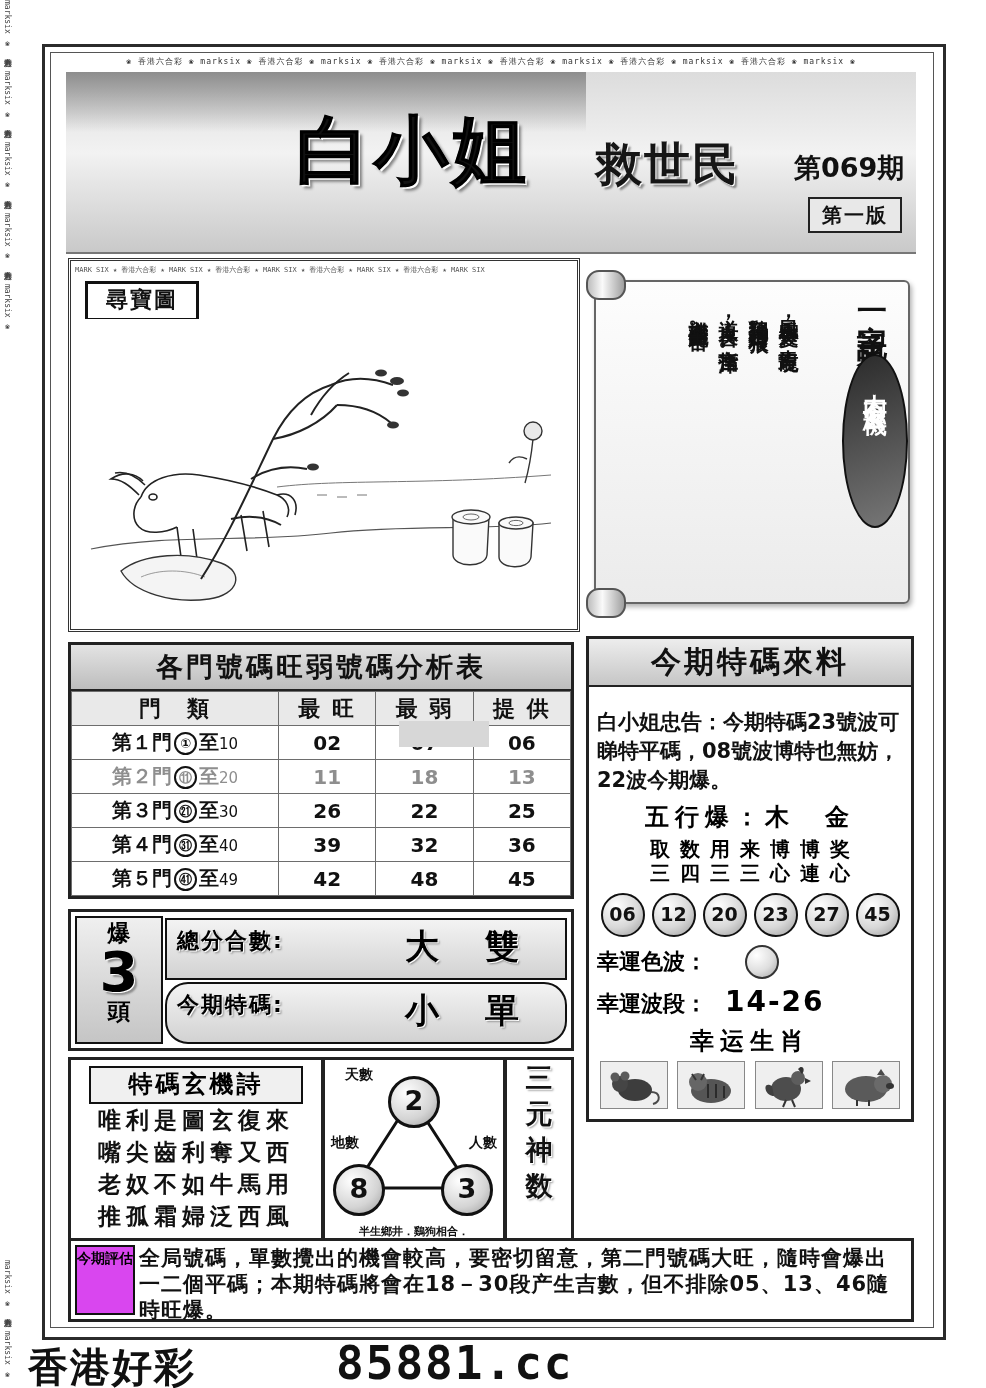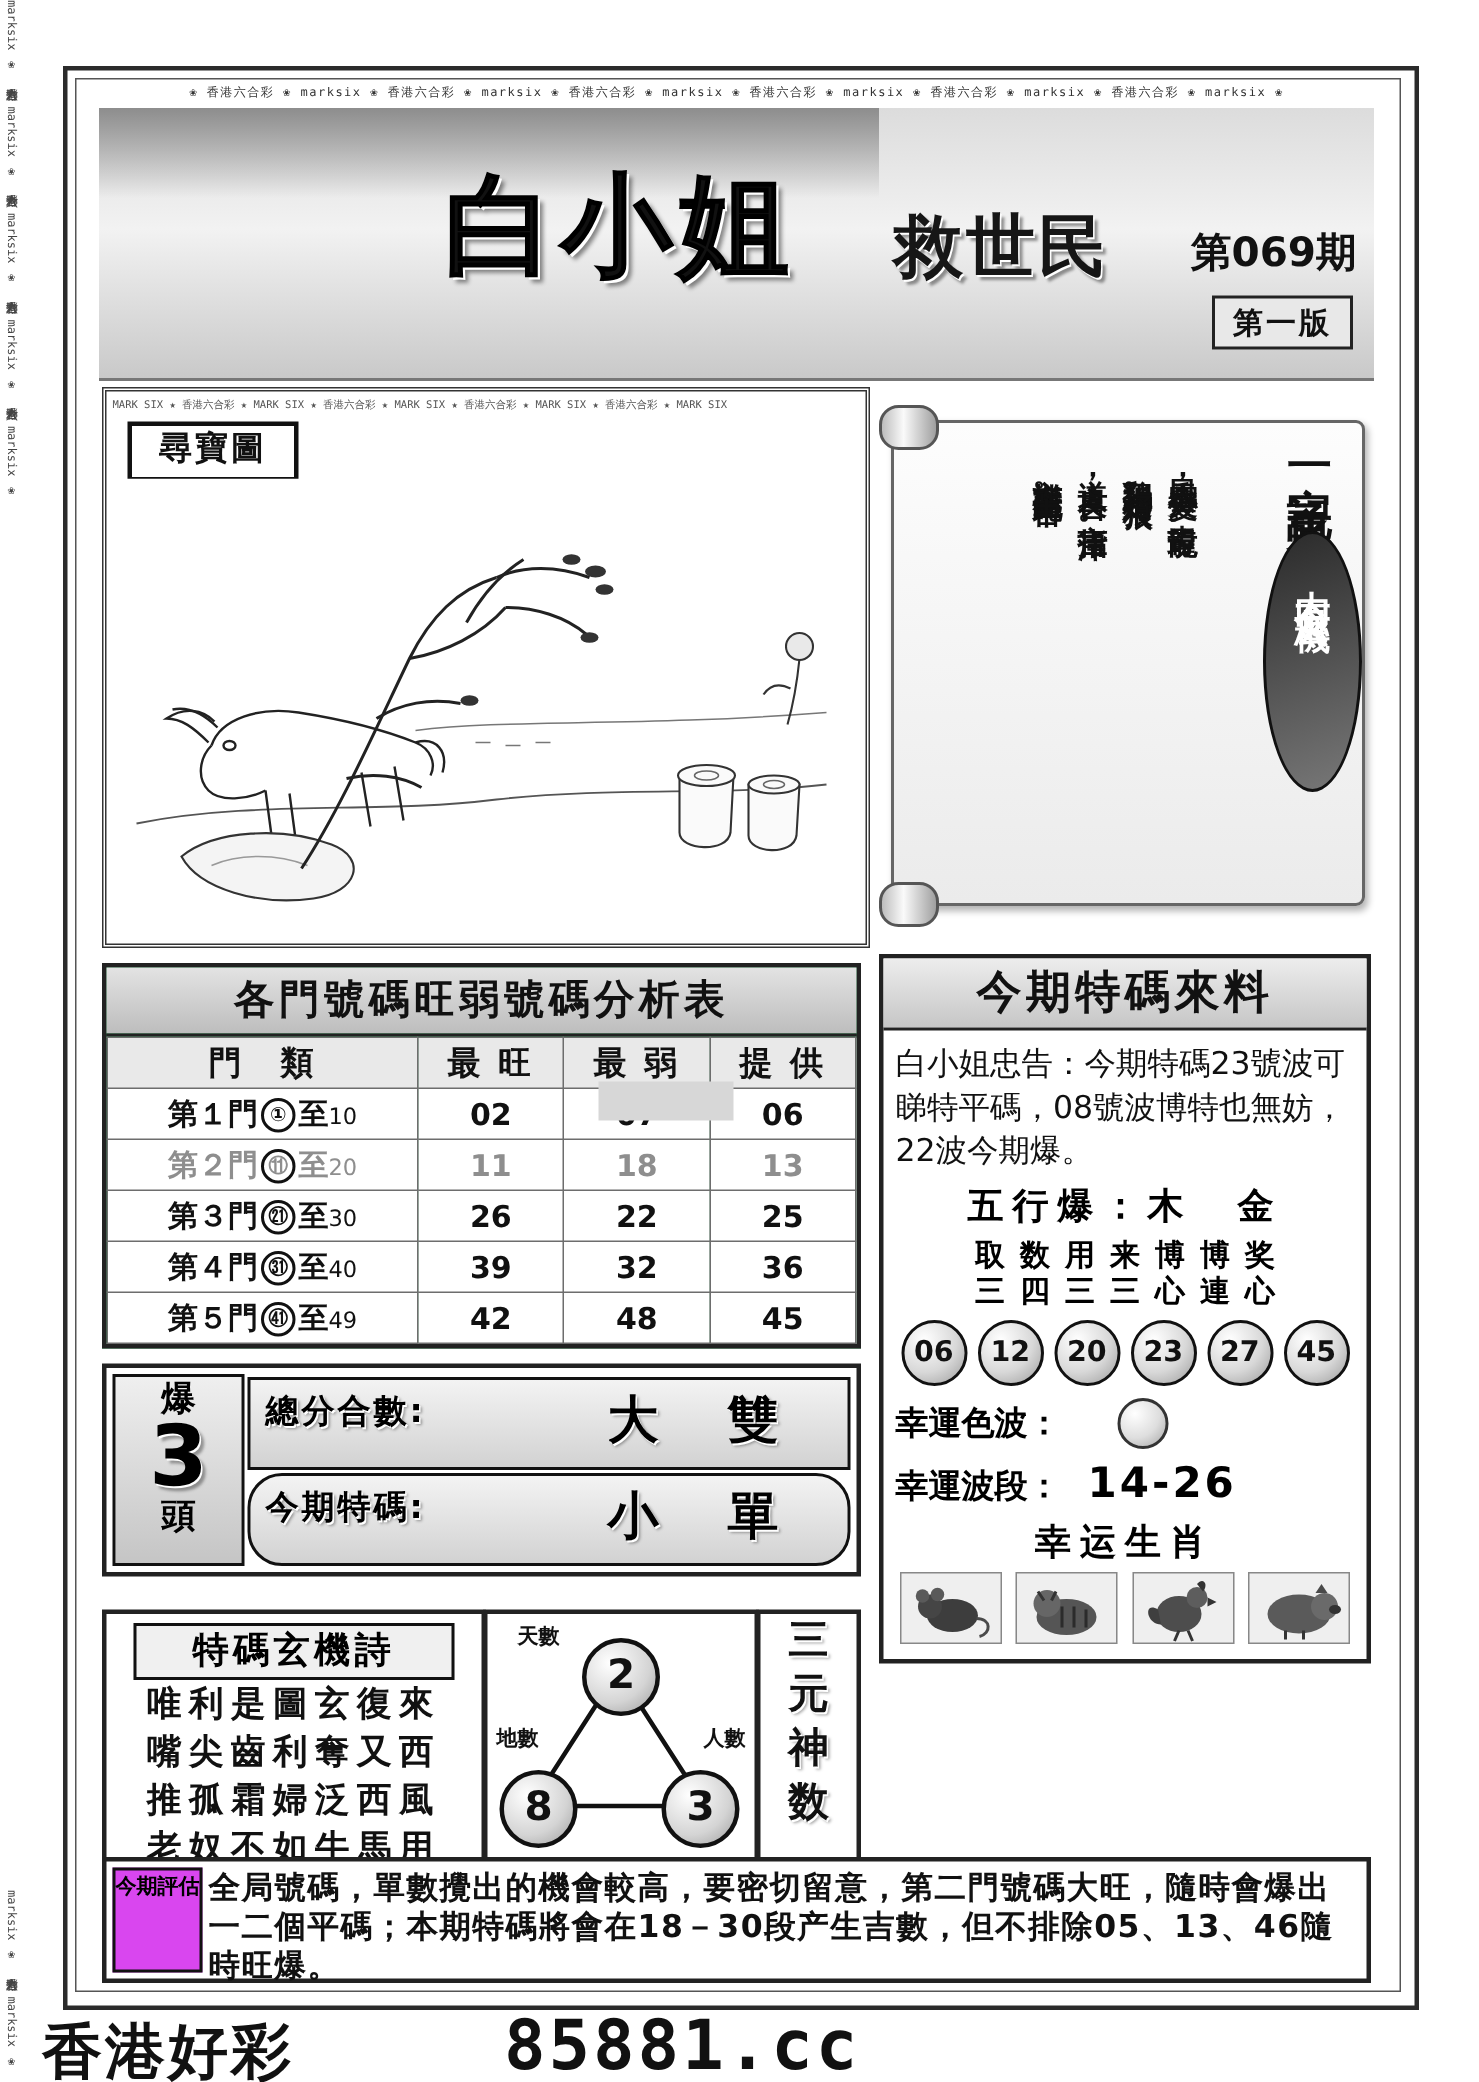--- a/index.html
+++ b/index.html
@@ -99,21 +99,21 @@
   .bao-row.r1{top:6px;}
   .bao-row.r2{top:70px;border-radius:23px;}
   .bao-lbl{position:absolute;left:10px;top:6px;font-size:22px;font-weight:bold;letter-spacing:2px;
     text-shadow:1px 1px 0 #fff,2px 2px 2px rgba(0,0,0,.35);}
   .bao-v1{position:absolute;left:238px;top:4px;font-size:34px;font-weight:bold;
     text-shadow:1px 1px 0 #fff,2px 2px 2px rgba(0,0,0,.35);}
   .bao-v2{position:absolute;left:318px;top:4px;font-size:34px;font-weight:bold;
     text-shadow:1px 1px 0 #fff,2px 2px 2px rgba(0,0,0,.35);}
 
   
-  .bottom-left{position:relative;margin-top:22px;width:500px;height:196px;}
+  .bottom-left{position:relative;margin-top:6px;width:500px;height:196px;}
   .poem{position:absolute;left:0;top:0;width:250px;height:196px;border:3px solid #222;background:#fff;}
   .poem-title{margin:6px auto 0;width:210px;height:34px;border:2px solid #111;text-align:center;
     font-size:24px;font-weight:bold;line-height:32px;letter-spacing:3px;background:#f0f0f0;}
   .poem-line{font-size:23px;font-weight:bold;text-align:center;letter-spacing:5px;line-height:32px;color:#111;}
   .tri{position:absolute;left:254px;top:0;width:178px;height:196px;border:3px solid #222;background:#fff;}
   .tri-lab{position:absolute;font-size:14px;font-weight:bold;color:#111;}
   .tri-ball{position:absolute;width:46px;height:46px;border-radius:50%;border:3px solid #111;
     background:radial-gradient(circle at 34% 30%,#ffffff,#d4d4d4 60%,#9d9d9d);
     font-size:27px;font-weight:bold;text-align:center;line-height:44px;color:#111;}
   .tri-foot{position:absolute;left:4px;bottom:3px;width:170px;font-size:11px;text-align:center;
@@ -137,21 +137,21 @@
   .scroll-big{position:absolute;right:22px;top:36px;writing-mode:vertical-rl;
     font-size:30px;font-weight:bold;letter-spacing:6px;color:#111;}
   .oval{position:absolute;right:6px;top:96px;width:62px;height:170px;border-radius:50%;
     background:linear-gradient(160deg,#2a2a2a,#787878);border:2px solid #111;}
   .oval span{display:block;writing-mode:vertical-rl;color:#fff;font-size:24px;font-weight:bold;
     margin:18px auto 0;letter-spacing:6px;text-align:center;}
 
   .tema{position:relative;margin-top:10px;width:322px;border:3px solid #222;background:#fff;padding-bottom:6px;}
   .tema-title{height:46px;background:linear-gradient(180deg,#ededed,#c6c6c6);border-bottom:2px solid #222;
     text-align:center;font-size:30px;font-weight:bold;line-height:46px;letter-spacing:3px;color:#111;}
-  .tema-body{padding:8px 8px 0;font-size:21px;font-weight:normal;line-height:29px;color:#111;}
+  .tema-body{padding:21px 8px 0;font-size:21px;font-weight:bold;line-height:29px;color:#111;}
   .wuxing{text-align:center;font-size:24px;font-weight:bold;margin-top:6px;letter-spacing:6px;}
   .brush{display:flex;justify-content:center;gap:10px;margin-top:4px;}
   .brush div{font-size:20px;font-weight:bold;line-height:24px;text-align:center;
     font-family:"DejaVu Serif","Liberation Serif",serif;}
   .balls{display:flex;justify-content:center;gap:7px;margin-top:8px;}
   .ball{width:40px;height:40px;border-radius:50%;border:2px solid #111;
     background:radial-gradient(circle at 33% 28%,#fff,#d8d8d8 55%,#9b9b9b);
     font-size:19px;font-weight:bold;text-align:center;line-height:38px;color:#111;}
   .lucky-row{display:flex;align-items:center;margin:8px 0 0 8px;font-size:22px;font-weight:bold;}
   .color-ball{width:30px;height:30px;border-radius:50%;border:2px solid #333;margin-left:38px;
@@ -335,22 +335,22 @@
         <span class="bao-v1">小</span>
         <span class="bao-v2">單</span>
       </div>
     </div>
 
     <div class="bottom-left">
       <div class="poem">
         <div class="poem-title">特碼玄機詩</div>
         <div class="poem-line">唯利是圖玄復來</div>
         <div class="poem-line">嘴尖齒利奪又西</div>
+        <div class="poem-line">老奴不如牛馬用</div>
         <div class="poem-line">推孤霜婦泛西風</div>
-        <div class="poem-line">老奴不如牛馬用</div>
       </div>
 
       <div class="tri">
         <svg width="172" height="150" style="position:absolute;left:1px;top:4px;">
           <polygon points="86,34 28,124 144,124" fill="none" stroke="#111" stroke-width="3"></polygon>
         </svg>
         <div class="tri-lab" style="left:20px;top:6px;">天數</div>
         <div class="tri-lab" style="left:6px;top:74px;">地數</div>
         <div class="tri-lab" style="right:6px;top:74px;">人數</div>
         <div class="tri-ball" style="left:63px;top:16px;">2</div>

